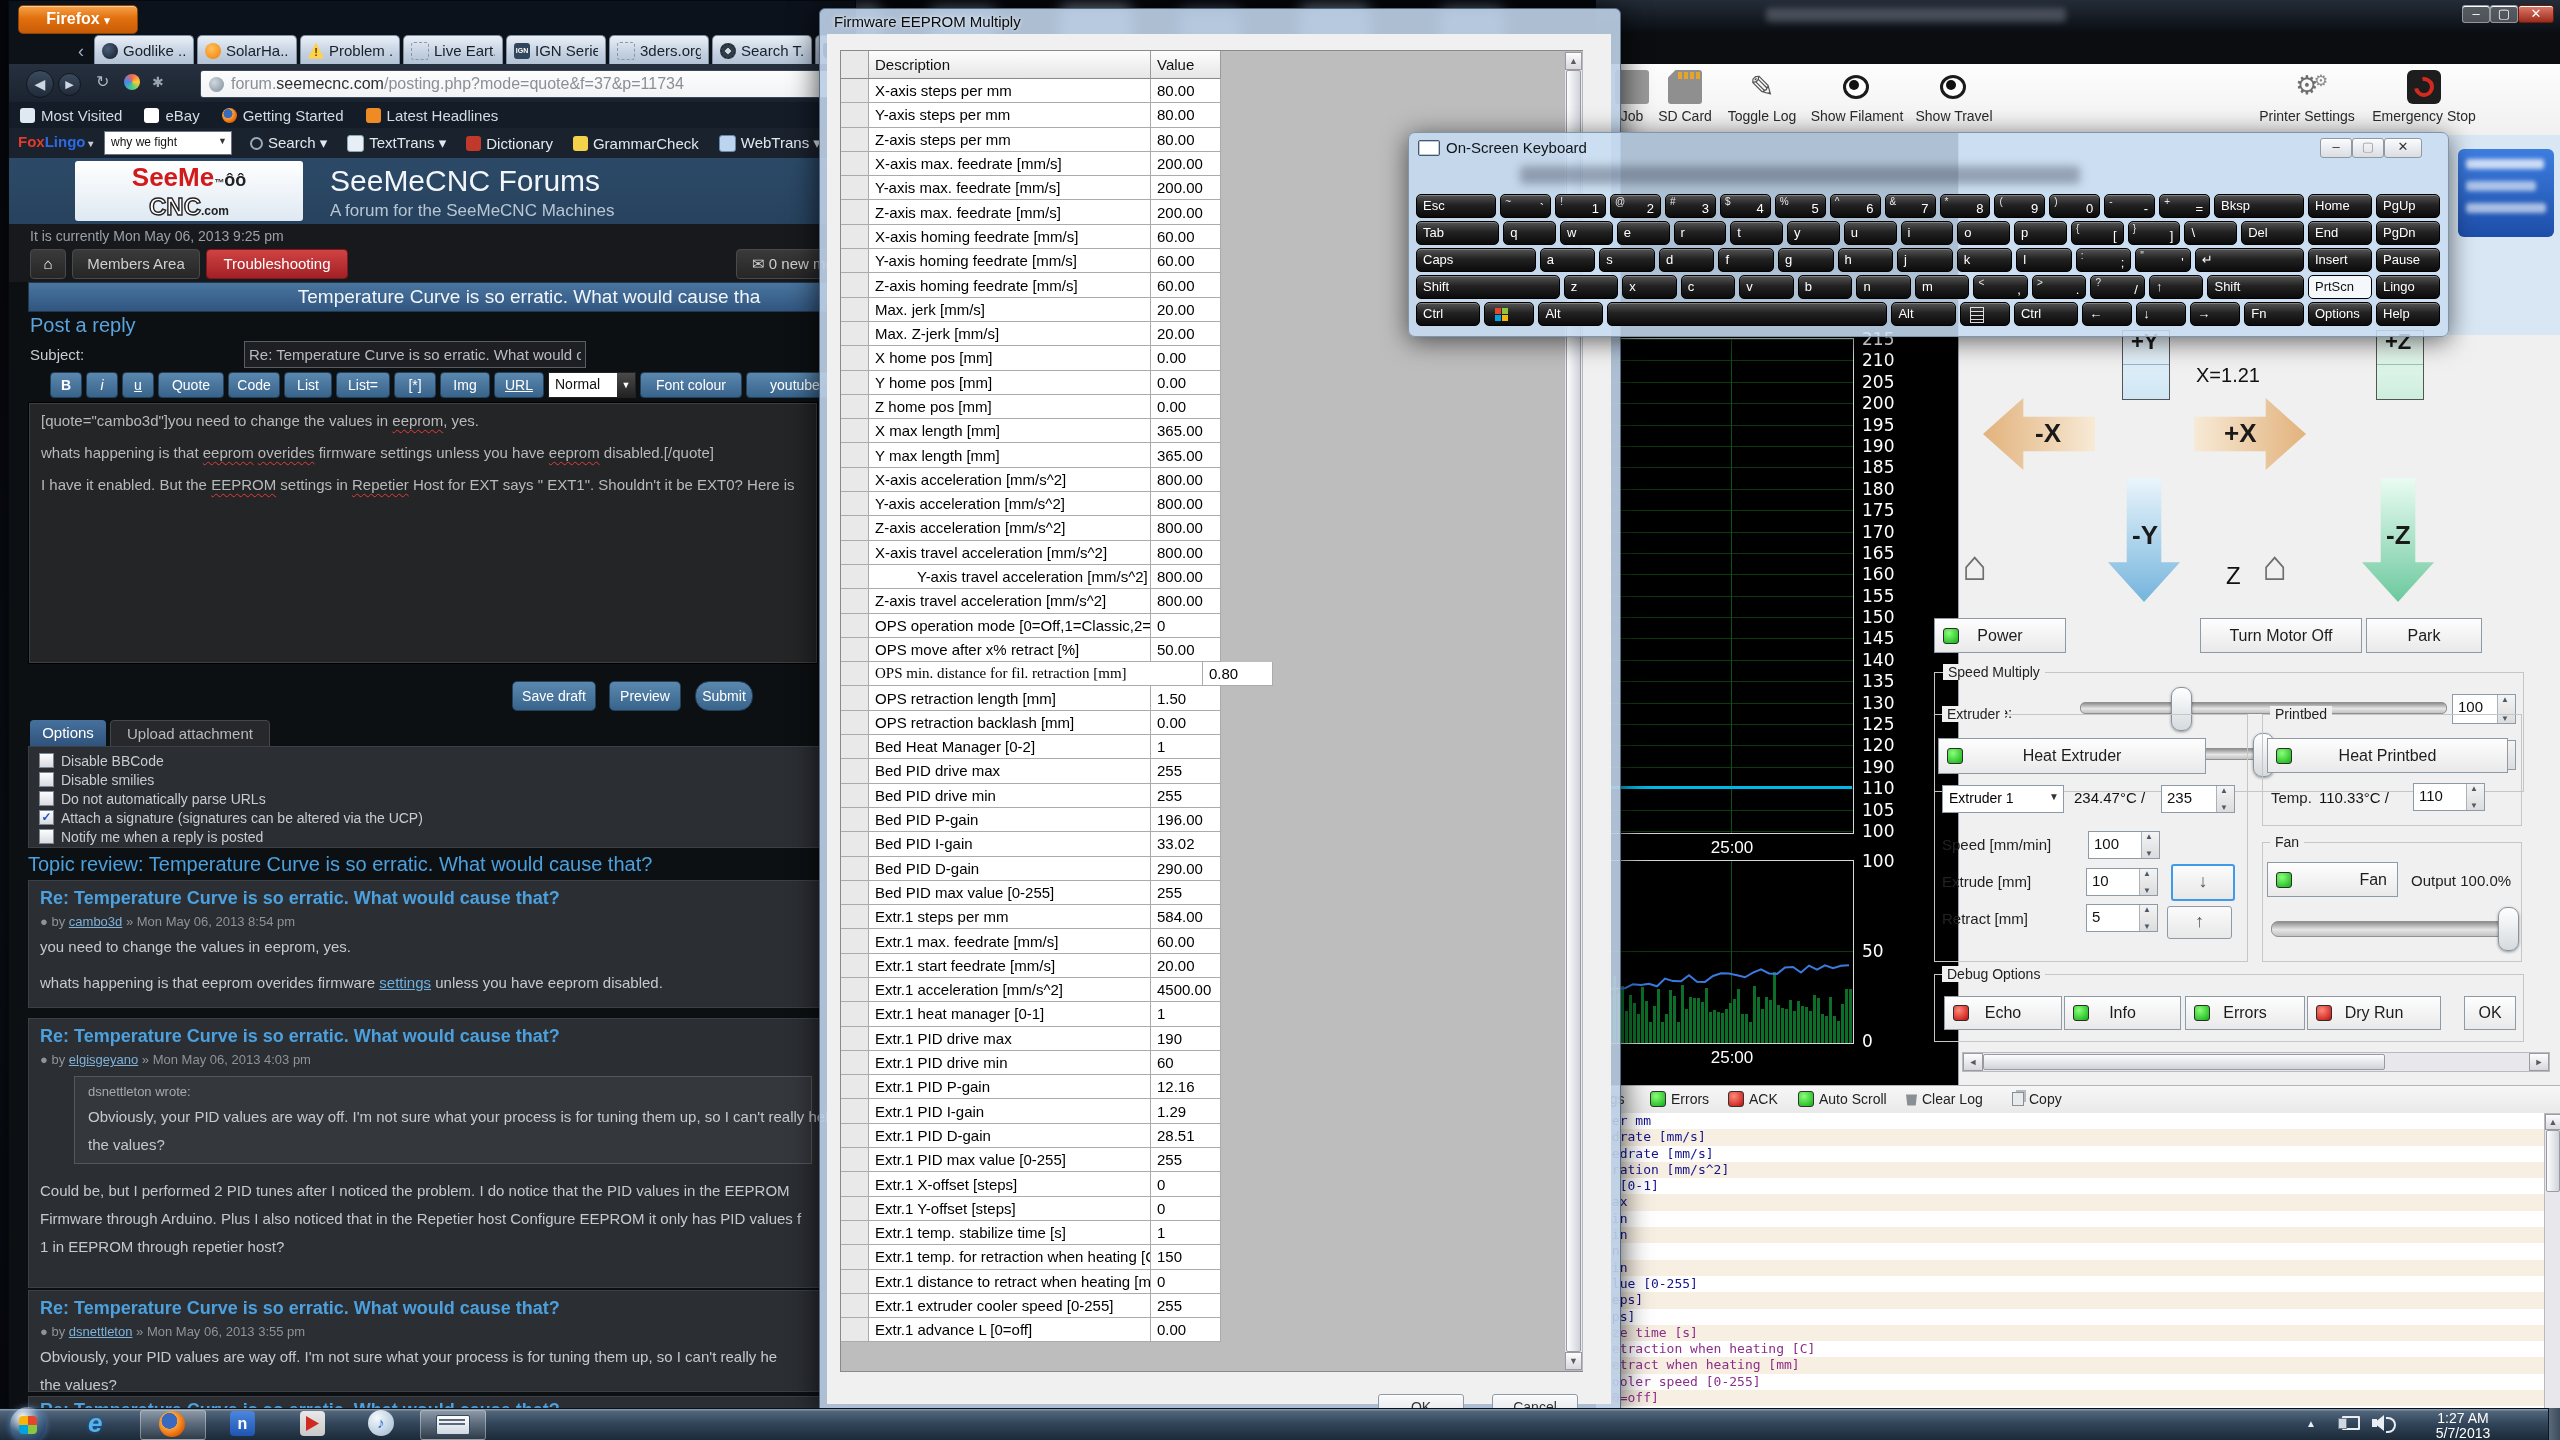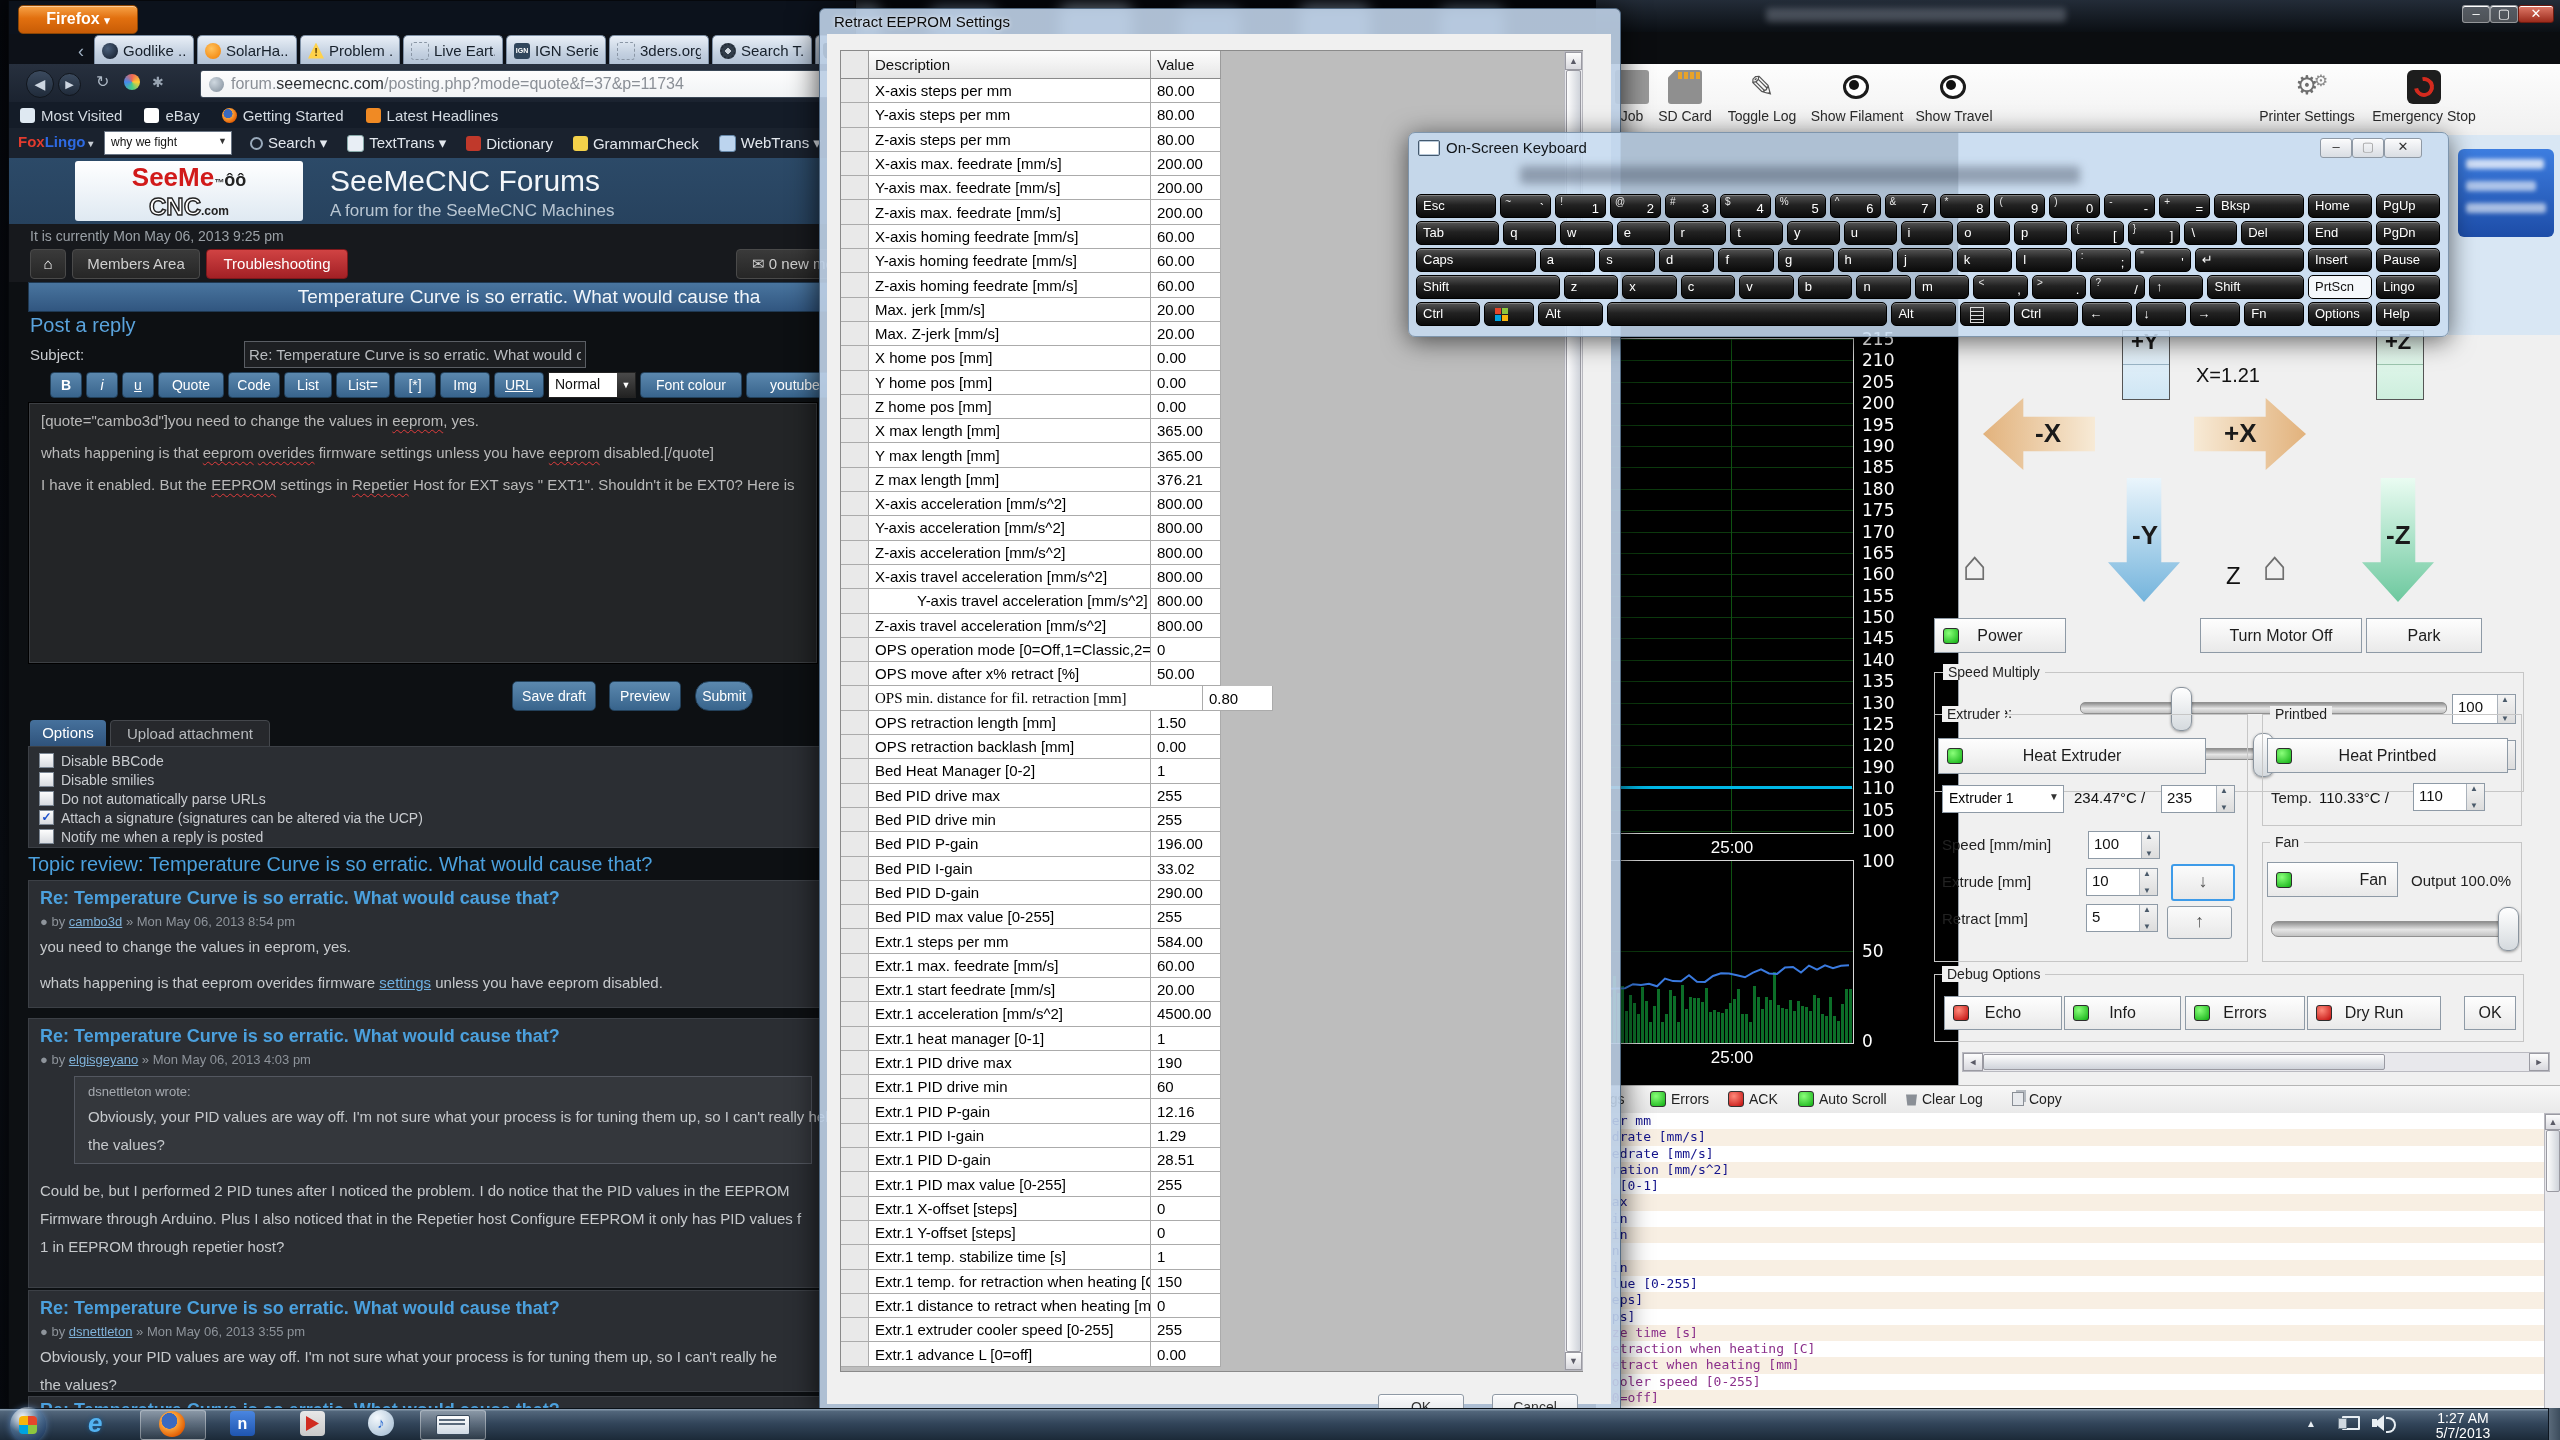--- a/index.html
+++ b/index.html
@@ -690,21 +690,21 @@
   <div class="abs pby" style="left:40px;top:1324px;">● <span>by</span> <a>dsnettleton</a> <span>» Mon May 06, 2013 3:55 pm</span></div>
   <div class="abs pbody" style="left:40px;top:1348px;">Obviously, your PID values are way off. I'm not sure what your process is for tuning them up, so I can't really he</div>
   <div class="abs pbody" style="left:40px;top:1376px;">the values?</div>
 
   <div class="abs panel" style="left:28px;top:1396px;width:790px;height:40px;"></div>
   <div class="abs ptitle" style="left:40px;top:1400px;">Re: Temperature Curve is so erratic. What would cause that?</div>
 </div>
 
 <div class="layer" id="layer-dlg" style="z-index:20;">
   <div class="abs dlg-glass" style="left:819px;top:8px;width:800px;height:1404px;"></div>
-  <div class="abs" style="left:834px;top:13px;font-size:15px;color:#0a0a0a;text-shadow:0 0 4px rgba(255,255,255,.9);">Retract EEPROM Settings</div>
+  <div class="abs" style="left:834px;top:13px;font-size:15px;color:#0a0a0a;text-shadow:0 0 4px rgba(255,255,255,.9);">Firmware EEPROM Multiply</div>
   <div class="abs dlg-body" style="left:827px;top:34px;width:784px;height:1370px;"></div>
   <div class="abs gridwrap" style="left:840px;top:50px;width:741px;height:1320px;">
     <div style="display:flex;">
       <div class="ghead" style="width:28px;height:28px;background:#e9e9e9;"></div>
       <div class="ghead" style="width:282px;height:28px;">Description</div>
       <div class="ghead" style="width:70px;height:28px;text-align:center;">Value</div>
     </div>
     <div id="grid-rows">
         <div class="grow">
           <div class="gcell grhdr" style="width: 28px; height: 24.3px;"></div>
@@ -778,25 +778,20 @@
         </div>
         <div class="grow">
           <div class="gcell grhdr" style="width: 28px; height: 24.3px;"></div>
           <div class="gcell" style="width: 282px; height: 24.3px;">X max length [mm]</div>
           <div class="gcell" style="width: 70px; height: 24.3px;">365.00</div>
         </div>
         <div class="grow">
           <div class="gcell grhdr" style="width: 28px; height: 24.3px;"></div>
           <div class="gcell" style="width: 282px; height: 24.3px;">Y max length [mm]</div>
           <div class="gcell" style="width: 70px; height: 24.3px;">365.00</div>
-        </div>
-        <div class="grow">
-          <div class="gcell grhdr" style="width: 28px; height: 24.3px;"></div>
-          <div class="gcell" style="width: 282px; height: 24.3px;">Z max length [mm]</div>
-          <div class="gcell" style="width: 70px; height: 24.3px;">376.21</div>
         </div>
         <div class="grow">
           <div class="gcell grhdr" style="width: 28px; height: 24.3px;"></div>
           <div class="gcell" style="width: 282px; height: 24.3px;">X-axis acceleration [mm/s^2]</div>
           <div class="gcell" style="width: 70px; height: 24.3px;">800.00</div>
         </div>
         <div class="grow">
           <div class="gcell grhdr" style="width: 28px; height: 24.3px;"></div>
           <div class="gcell" style="width: 282px; height: 24.3px;">Y-axis acceleration [mm/s^2]</div>
           <div class="gcell" style="width: 70px; height: 24.3px;">800.00</div>

